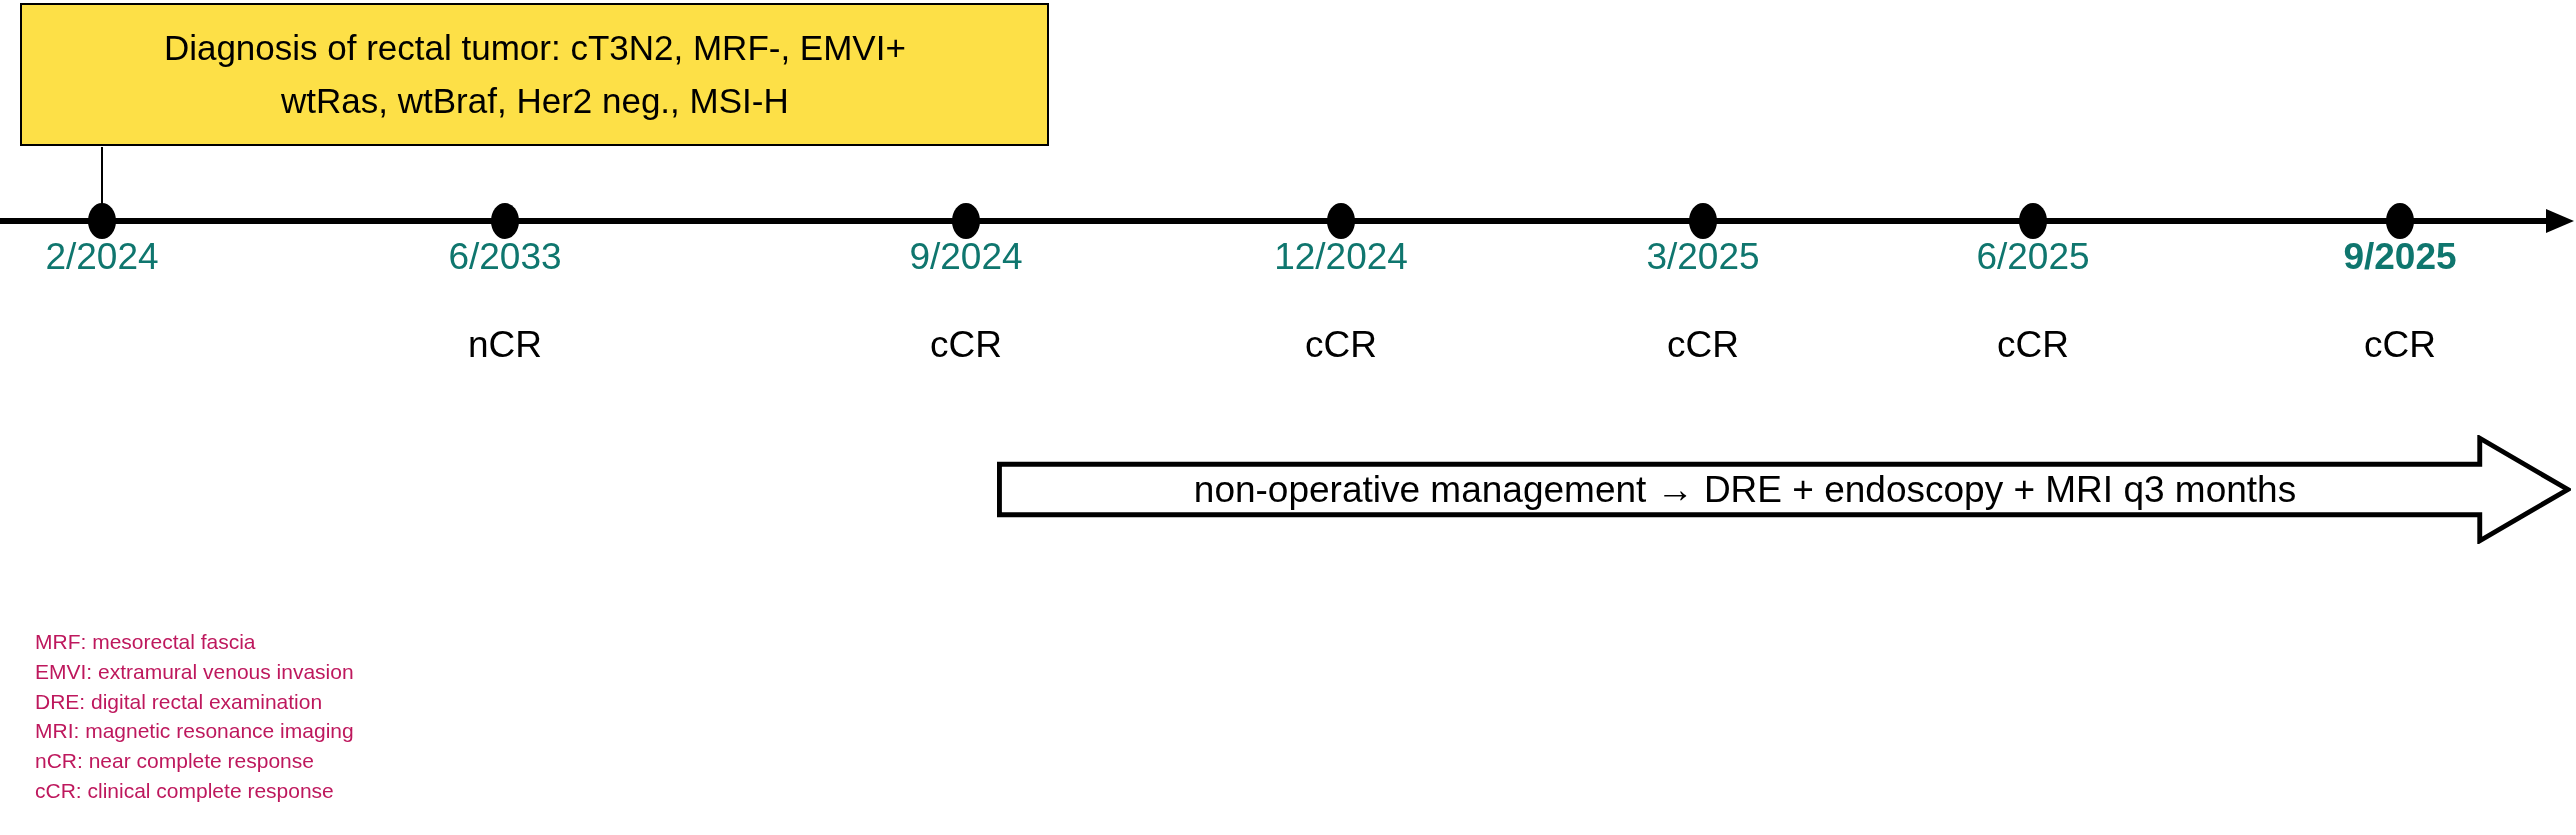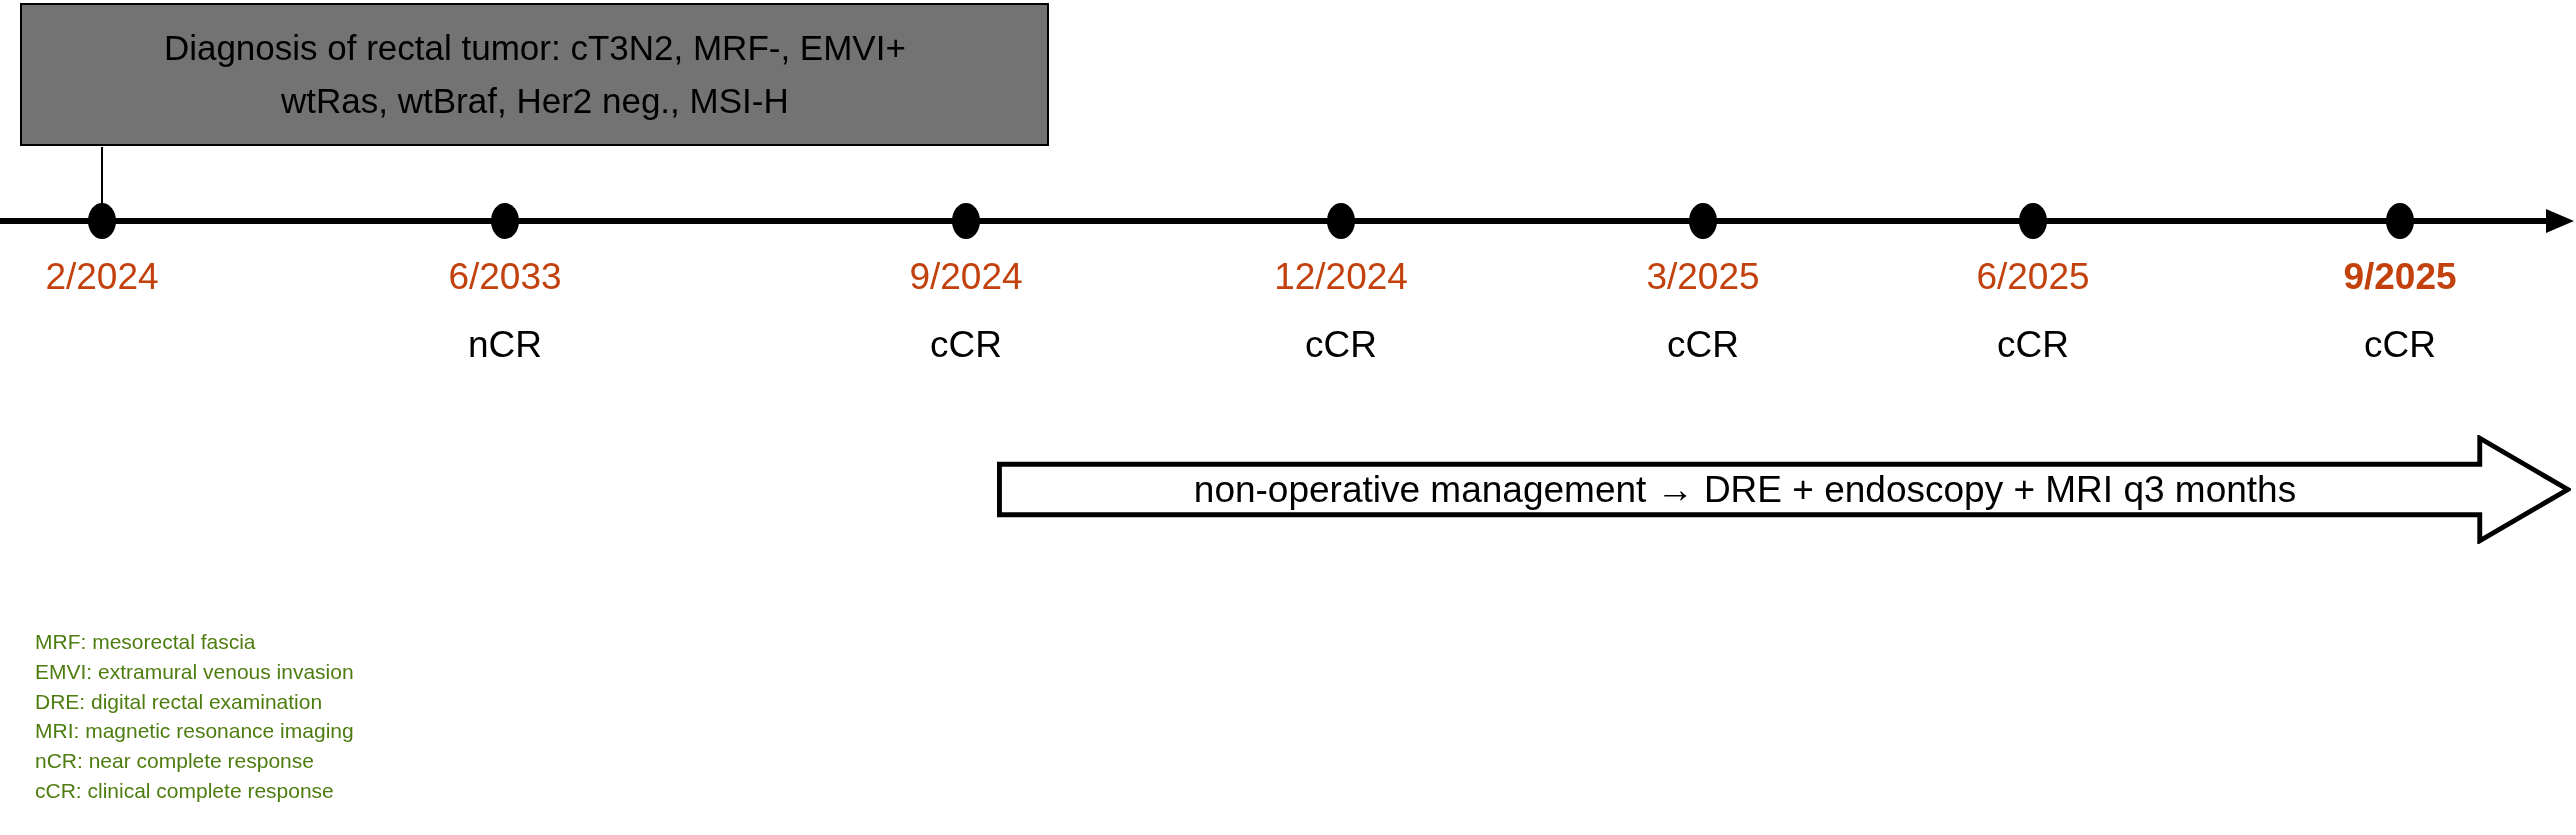--- a/index.html
+++ b/index.html
@@ -22,21 +22,21 @@
 
   
   .diagnosis-box {
     position: absolute;
     left: 20.4px;
     top: 3.3px;
     width: 1029px;
     height: 143px;
     box-sizing: border-box;
     border: 2.4px solid #000000;
-    background: #737373;
+    background: #fde047;
     display: flex;
     flex-direction: column;
     align-items: center;
     justify-content: center;
     padding: 3.3px 14.7px;
     gap: 8px;
   }
   .diagnosis-line {
     font-size: 35px;
     line-height: 1.28;
@@ -79,26 +79,26 @@
     width: 28px;
     height: 36px;
     margin-left: -14px;
     top: 203px;
     border-radius: 50%;
     background: #000000;
   }
 
   .tl-date {
     position: absolute;
-    top: 256px;
+    top: 236px;
     transform: translateX(-50%);
     font-size: 37px;
     white-space: nowrap;
     text-align: right;
-    color: #c2410c;
+    color: #0f766e;
   }
 
   .tl-resp {
     position: absolute;
     top: 324px;
     transform: translateX(-50%);
     font-size: 37px;
     white-space: nowrap;
     text-align: center;
     color: #000000;
@@ -138,21 +138,21 @@
   .legend {
     position: absolute;
     left: 35px;
     top: 627px;
     width: 733px;
   }
   .legend-line {
     font-size: 21px;
     line-height: 1.42;
     white-space: nowrap;
-    color: #4d7c0f;
+    color: #be185d;
   }
 </style>
 </head>
 <body>
 
 <div id="canvas">
 
   <div class="diagnosis-box">
     <div class="diagnosis-line">Diagnosis of rectal tumor: cT3N2, MRF-, EMVI+</div>
     <div class="diagnosis-line">wtRas, wtBraf, Her2 neg., MSI-H</div>

